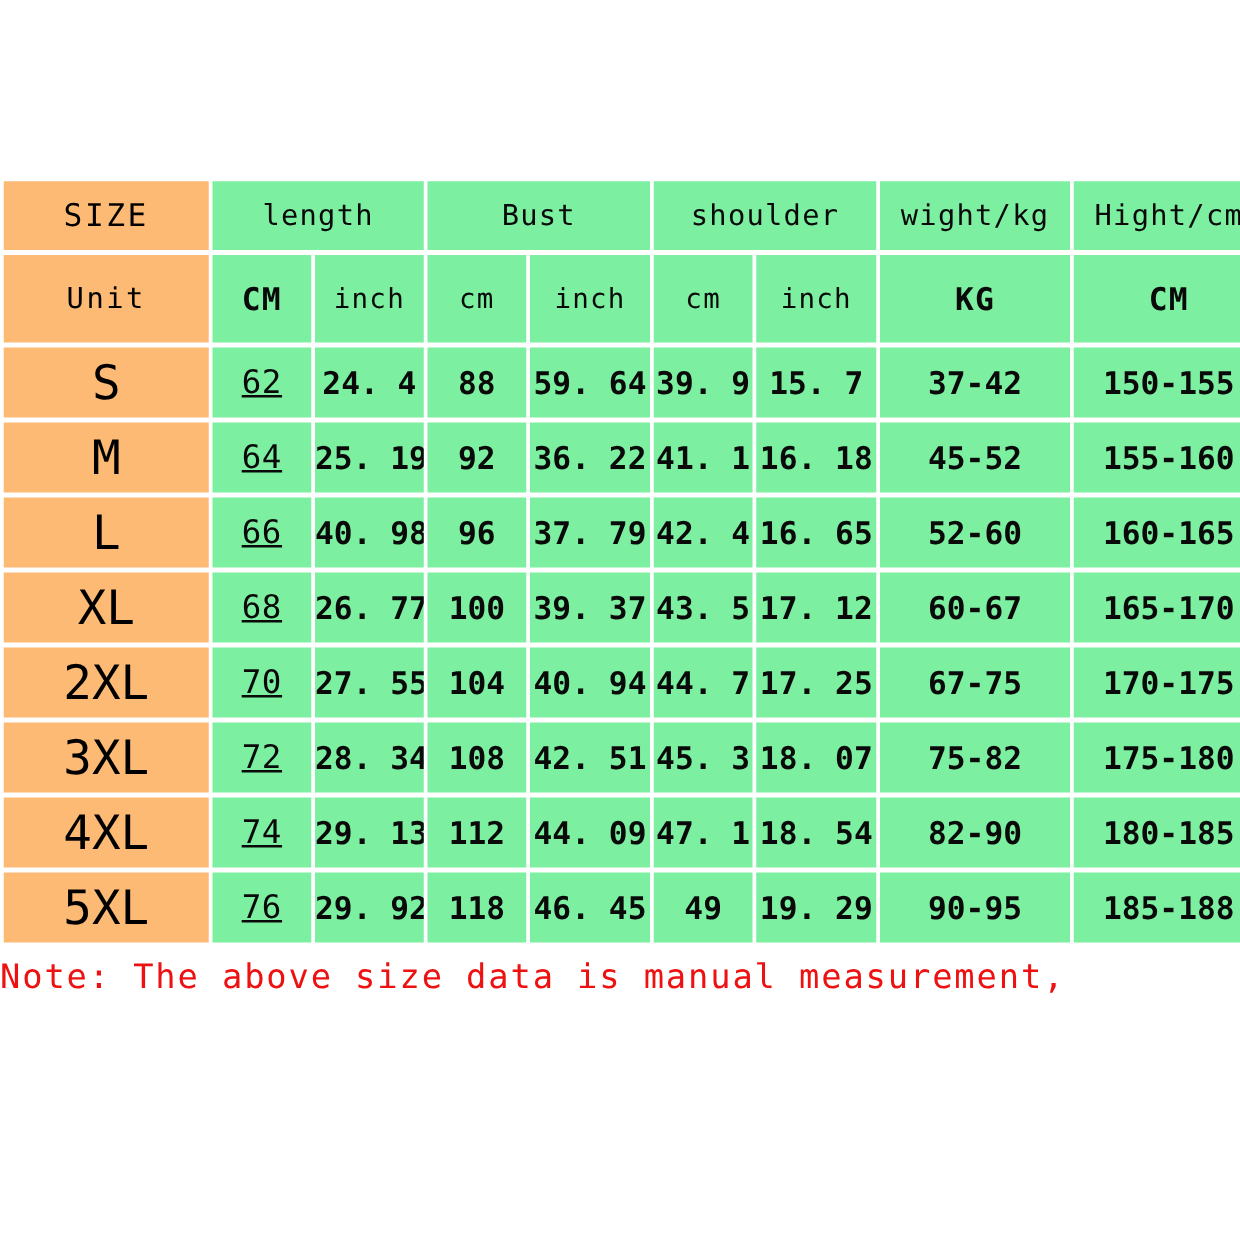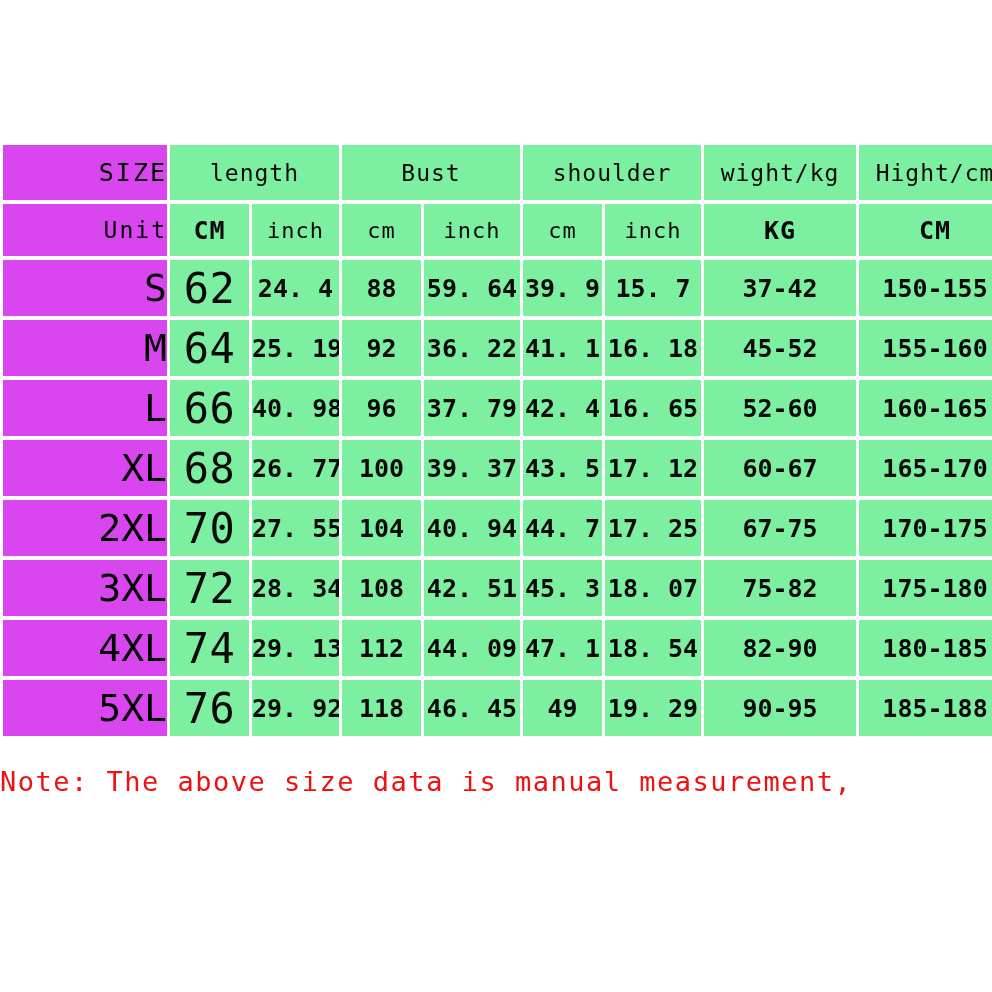--- a/index.html
+++ b/index.html
@@ -38,39 +38,38 @@
     text-align: center;
     vertical-align: middle;
     padding: 0;
     font-family: "DejaVu Sans Mono", monospace;
     white-space: nowrap;
     overflow: hidden;
   }
 
   
   #size-chart td.sz {
-    background: #d946ef;
+    background: #fdba74;
     color: #000000;
-    text-align: right;
   }
 
   
   tr.hdr-group td {
     height: 55px;
     font-size: 23px;
     letter-spacing: 1px;
   }
   tr.hdr-group td.sz {
     font-size: 25px;
     letter-spacing: 2px;
   }
 
   
   tr.hdr-unit td {
-    height: 52px;
+    height: 70px;
     font-size: 22px;
     letter-spacing: 1px;
   }
   tr.hdr-unit td.sz {
     font-size: 23px;
     letter-spacing: 2px;
   }
   tr.hdr-unit td.u-big {
     font-size: 25px;
     font-weight: bold;
@@ -83,22 +82,23 @@
     letter-spacing: 0.5px;
   }
   
   tr.data td.sz {
     font-size: 38px;
     font-family: "Liberation Sans", sans-serif;
     letter-spacing: 0px;
   }
   
   tr.data td.big {
-    font-size: 42px;
+    font-size: 26px;
     font-family: "Liberation Sans", sans-serif;
+    text-decoration: underline;
   }
   tr.data td.num {
     font-family: "Liberation Sans", sans-serif;
     font-size: 25px;
     letter-spacing: 0px;
     font-weight: bold;
   }
 
   
   #note {

